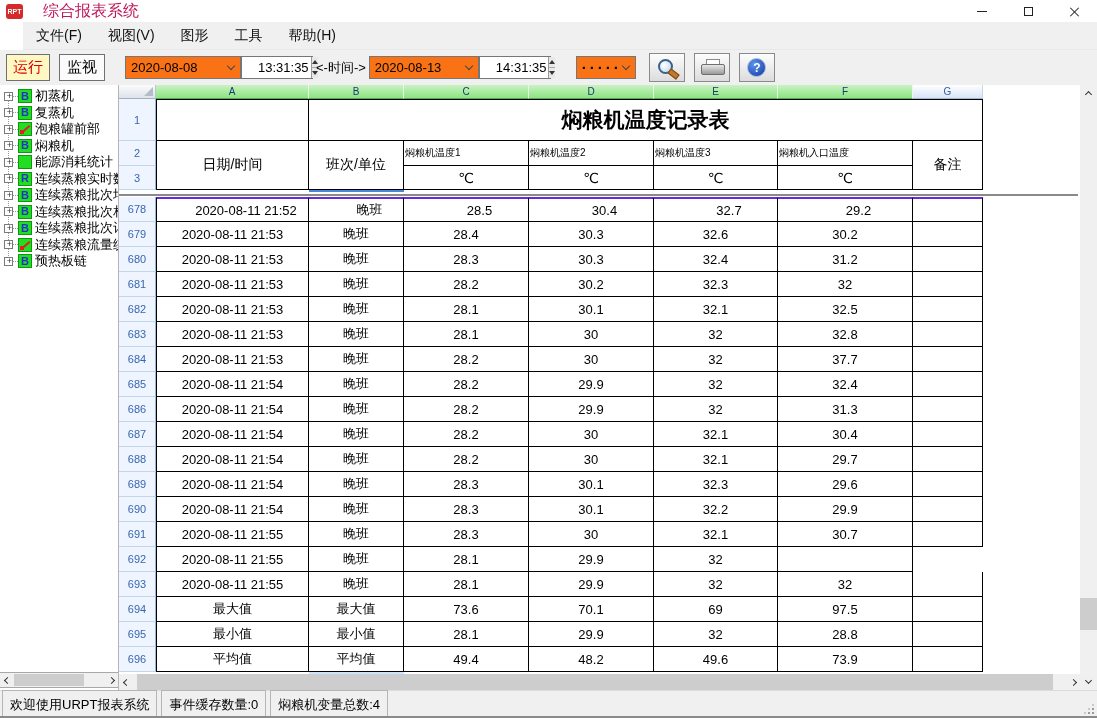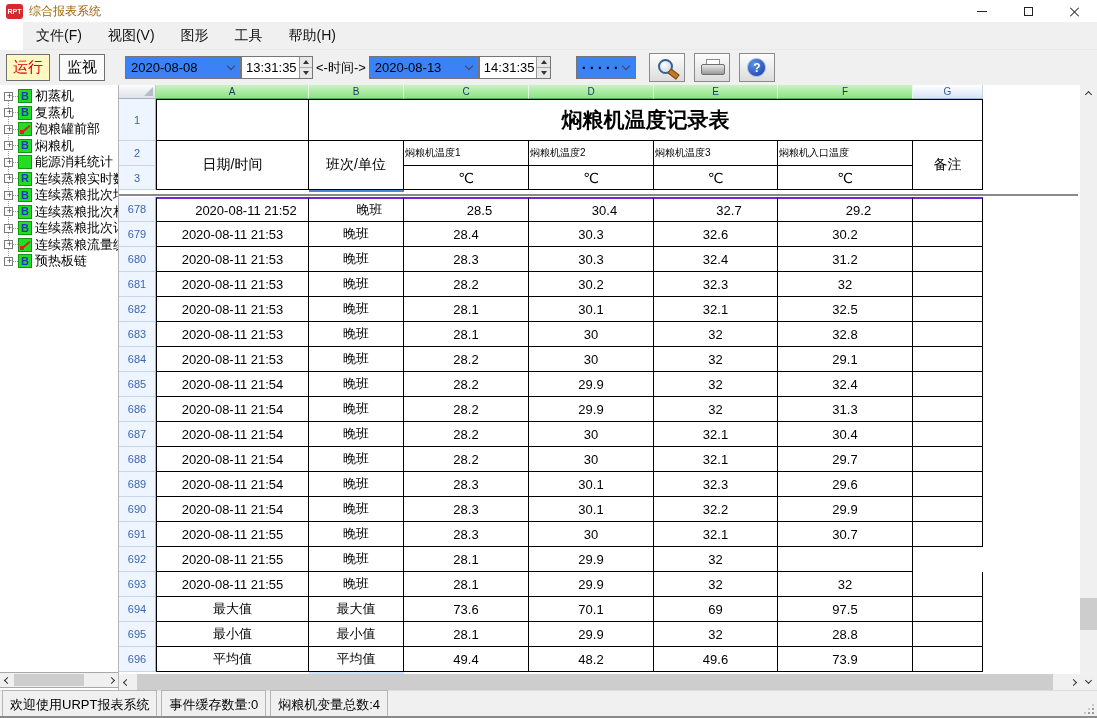--- a/index.html
+++ b/index.html
@@ -2,44 +2,44 @@
 <html><head>
 <meta charset="utf-8">
 <style>
   * { margin:0; padding:0; box-sizing:border-box; }
   body { font-family:"Liberation Sans","DejaVu Sans",sans-serif; background:#fff; }
   .app { position:relative; width:1097px; height:718px; overflow:hidden; background:#fff; border-bottom:2px solid #8a8a8a; }
 
   
   .titlebar { position:absolute; left:0; top:0; width:1097px; height:22px; background:#fff; display:flex; align-items:center; }
   .appicon { width:17px; height:15px; margin-left:6px; background:#d42a2a; border-radius:3px; color:#fff; font-size:7px; font-weight:bold; display:flex; align-items:center; justify-content:center; letter-spacing:0; }
-  .wtitle { margin-left:6px; font-size:12px; color:#a16207; }
+  .wtitle { margin-left:20px; font-size:16px; color:#be185d; }
   .wbtns { margin-left:auto; display:flex; height:100%; }
   .wbtn { width:46px; height:22px; display:flex; align-items:center; justify-content:center; }
   .ic-min { width:10px; height:1px; background:#222; }
   .ic-max { width:9px; height:9px; border:1px solid #222; }
   .ic-x { position:relative; width:11px; height:11px; }
   .ic-x::before,.ic-x::after { content:""; position:absolute; left:5px; top:0; width:1px; height:12px; background:#222; }
   .ic-x::before { transform:rotate(45deg); } .ic-x::after { transform:rotate(-45deg); }
 
   
   .menubar { position:absolute; left:0; top:22px; width:1097px; height:28px; background:#f0f0f0; display:flex; align-items:center; border-bottom:1px solid #e8e8e8;margin-left:23px; }
   .menuitem { font-size:14px; color:#111; padding:0 13px; }
 
   
   .toolbar { position:absolute; left:0; top:50px; width:1097px; height:35px; background:#f0f0f0; display:flex; align-items:center; }
   .tbtn { height:27px; border:1px solid #707070; background:#fbfbfb; font-size:15px; display:flex; align-items:center; justify-content:center; }
   .btn-run { width:44px; margin-left:6px; background:#fef9c3; color:#e00000; }
   .btn-mon { width:46px; margin-left:9px; color:#000; }
-  .combo { height:23px; background:#3b82f6; border:1px solid #767676; display:flex; align-items:center; font-size:13px; color:#000; }
+  .combo { height:23px; background:#f97316; border:1px solid #767676; display:flex; align-items:center; font-size:13px; color:#000; }
   .combo .val { flex:1; padding-left:5px; white-space:nowrap; }
   .chev { display:inline-block; width:6px; height:6px; border-right:1.5px solid #444; border-bottom:1.5px solid #444; transform:rotate(45deg); }
   .combo .chev { margin-right:6px; margin-top:-3px; }
   .spin { height:23px; background:#fff; border:1px solid #767676; display:flex; align-items:stretch; font-size:13px; }
-  .spin .val { padding:0 2px 0 4px; display:flex; align-items:center; }
+  .spin .val { padding:0 2px 0 16px; display:flex; align-items:center; }
   .spincol { width:14px; display:flex; flex-direction:column; border-left:1px solid #999; }
   .spinbtn { flex:1; background:#e8e8e8; border-bottom:1px solid #aaa; display:flex; align-items:center; justify-content:center; }
   .spinbtn:last-child { border-bottom:none; }
   .tri-up { width:0; height:0; border-left:3px solid transparent; border-right:3px solid transparent; border-bottom:4px solid #333; }
   .tri-dn { width:0; height:0; border-left:3px solid transparent; border-right:3px solid transparent; border-top:4px solid #333; }
   .rangelbl { font-size:13px; color:#000; margin:0 3px; white-space:nowrap; }
   .dots { font-weight:bold; letter-spacing:3px; font-size:15px; }
   .iconbtn { width:36px; height:29px; margin-left:9px; border:1px solid #8a8a8a; background:linear-gradient(#fdfdfd,#dcdcdc); display:flex; align-items:center; justify-content:center; }
   .ic-mag { position:relative; width:20px; height:20px; }
   .ic-mag::before { content:""; position:absolute; left:1px; top:1px; width:11px; height:11px; border:2px solid #38608f; border-radius:50%; background:radial-gradient(circle at 35% 35%,#fff,#bcd4ee); }
@@ -432,21 +432,21 @@
             <div class="gcell"></div>
           </div>
 
           <div class="drow">
             <div class="rn">684</div>
             <div class="gcell bl">2020-08-11 21:53</div>
             <div class="gcell">晚班</div>
             <div class="gcell">28.2</div>
             <div class="gcell">30</div>
             <div class="gcell">32</div>
-            <div class="gcell">29.1</div>
+            <div class="gcell">37.7</div>
             <div class="gcell"></div>
           </div>
 
           <div class="drow">
             <div class="rn">685</div>
             <div class="gcell bl">2020-08-11 21:54</div>
             <div class="gcell">晚班</div>
             <div class="gcell">28.2</div>
             <div class="gcell">29.9</div>
             <div class="gcell">32</div>

